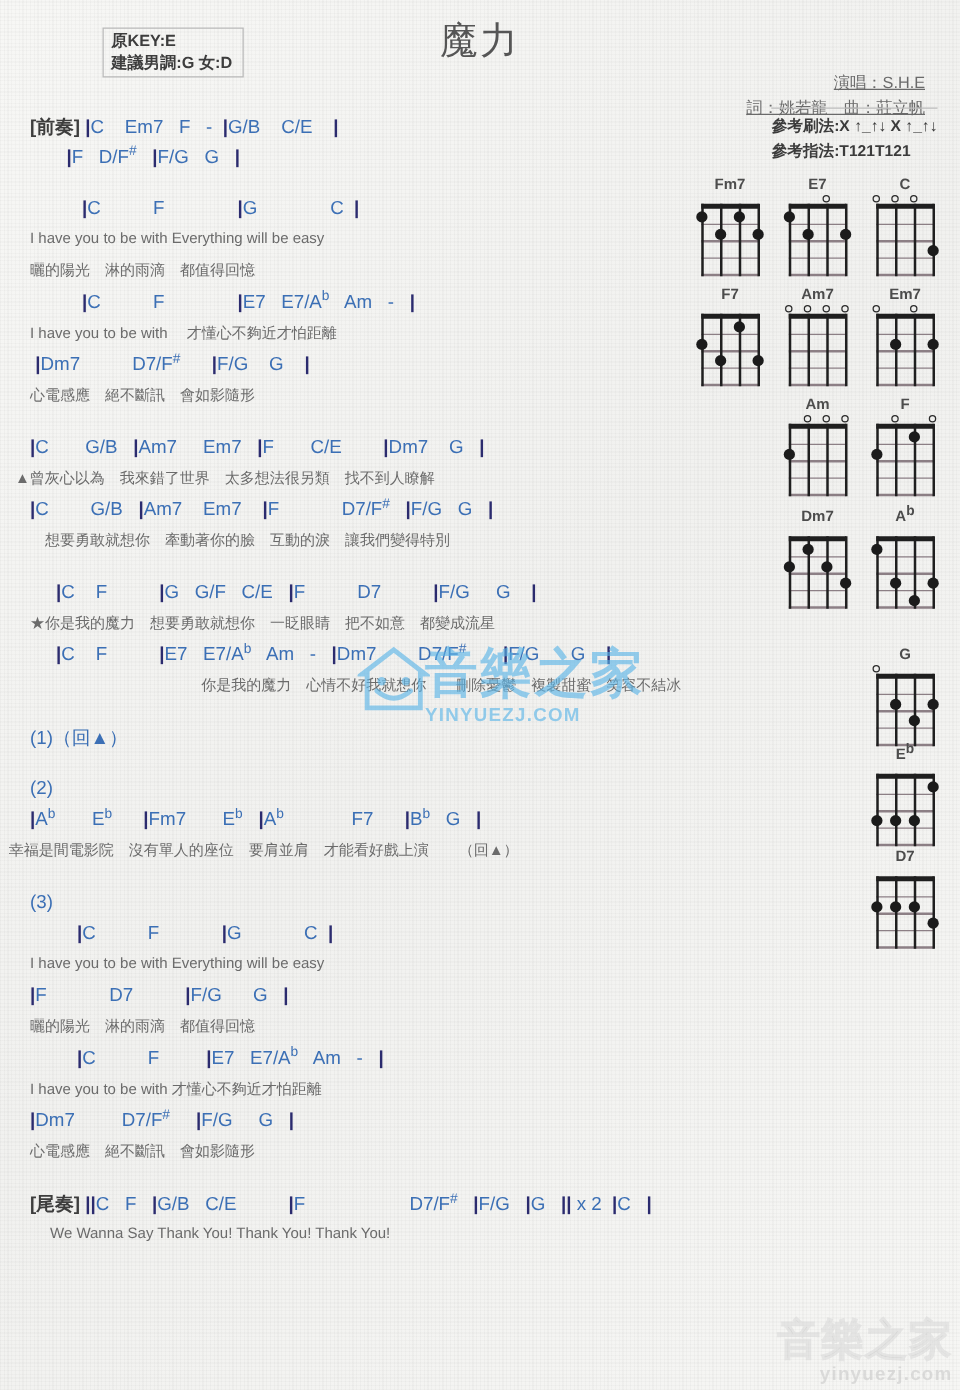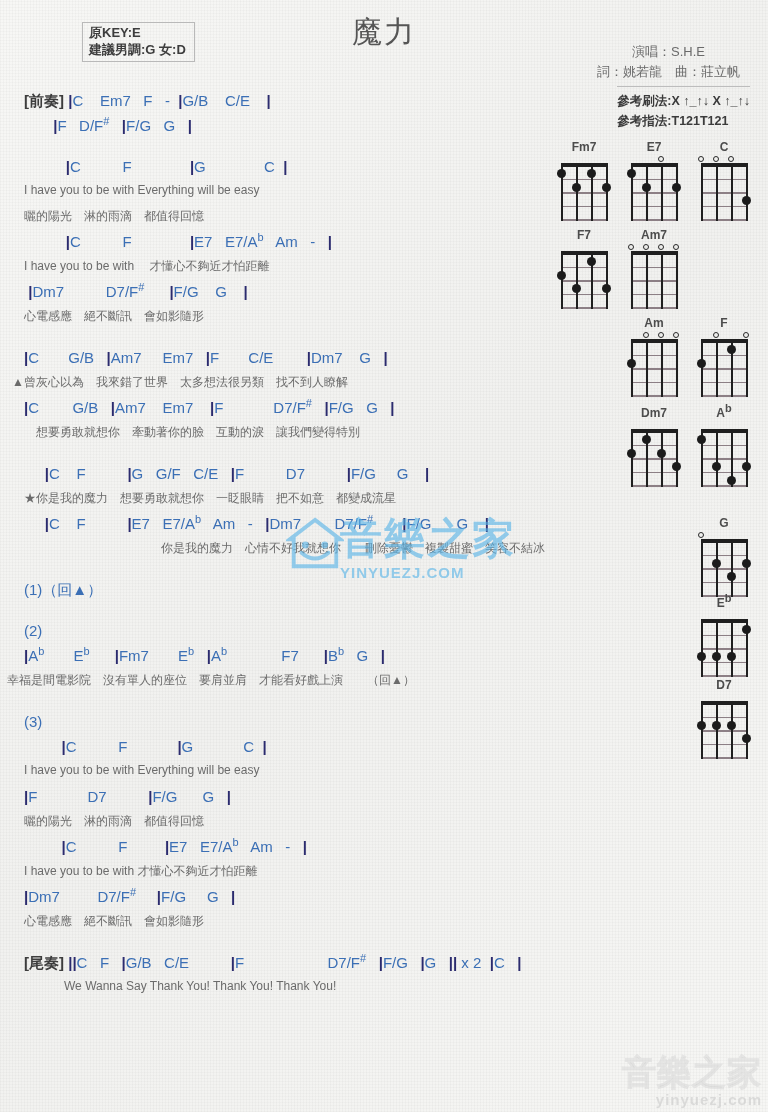--- a/index.html
+++ b/index.html
@@ -35,22 +35,22 @@
   }
   #song-title {
     position:absolute; left:0; top:12px; width:768px;
     text-align:center;
     font-size:30px;
     color:#555;
     letter-spacing:2px;
     font-family:"Liberation Serif", serif;
   }
   #credits {
-    position:absolute; right:28px; top:42px;
-    text-align:center; font-size:13px; color:#6a6a6a; line-height:1.55;
+    position:absolute; right:28px; top:56px;
+    text-align:right; font-size:13px; color:#6a6a6a; line-height:1.55;text-decoration:underline;
   }
   #strum-box {
     position:absolute; right:18px; top:86px;
     border-top:1px solid #bdbdbd;
     padding-top:4px;
     font-size:12.5px; font-weight:bold; color:#3b3b3b; line-height:1.6;
   }
 
   
   #sheet { position:absolute; left:0; top:92px; width:545px; }
@@ -178,21 +178,21 @@
       <div class="line chordline" style="padding-left: 24px;"><span class="bar">|</span>F            D7          <span class="bar">|</span>F/G      G   <span class="bar">|</span></div>
       <div class="line lyricline" style="padding-left: 24px;">曬的陽光　淋的雨滴　都值得回憶</div>
       <div class="line chordline" style="padding-left: 24px;">         <span class="bar">|</span>C          F         <span class="bar">|</span>E7   E7/A<sup class="flat">b</sup>   Am   -   <span class="bar">|</span></div>
       <div class="line lyricline" style="padding-left: 24px;">I have you to be with 才懂心不夠近才怕距離</div>
       <div class="line chordline" style="padding-left: 24px;"><span class="bar">|</span>Dm7         D7/F<sup class="sharp">#</sup>     <span class="bar">|</span>F/G     G   <span class="bar">|</span></div>
       <div class="line lyricline" style="padding-left: 24px;">心電感應　絕不斷訊　會如影隨形</div>
     </div>
     <div class="gap"></div>
     <div class="block">
       <div class="line chordline" style="padding-left: 24px;"><span class="sec">[尾奏]</span> <span class="bar">|</span><span class="bar">|</span>C   F   <span class="bar">|</span>G/B   C/E          <span class="bar">|</span>F                    D7/F<sup class="sharp">#</sup>   <span class="bar">|</span>F/G   <span class="bar">|</span>G   <span class="bar">|</span><span class="bar">|</span> x 2  <span class="bar">|</span>C   <span class="bar">|</span></div>
-      <div class="line lyricline" style="padding-left: 24px;">            We Wanna Say Thank You! Thank You! Thank You!</div>
+      <div class="line lyricline" style="">            We Wanna Say Thank You! Thank You! Thank You!</div>
     </div>
     <div class="gap"></div>
   </div>
 
 <div id="diagrams" style="position: absolute; height: 620px;">
     <div class="diag" style="position: absolute; left: 0px; top: 0px;">
       <div class="diag-name">Fm7</div>
       <div class="diag-open"></div>
       <div class="grid">
         <div class="nut"></div>
@@ -280,20 +280,40 @@
       <div class="grid">
         <div class="nut"></div>
         <div class="fret" style="top: 15.5px;"></div>
         <div class="fret" style="top: 29px;"></div>
         <div class="fret" style="top: 42.5px;"></div>
         <div class="fret" style="top: 56px;"></div>
         <div class="str" style="left: 0px;"></div>
         <div class="str" style="left: 15px;"></div>
         <div class="str" style="left: 30px;"></div>
         <div class="str" style="left: 45px;"></div>
+      </div>
+    </div>
+    <div class="diag" style="position: absolute; left: 140px; top: 88px;">
+      <div class="diag-name">Em7</div>
+      <div class="diag-open">
+        <i style="left: 10px;"></i>
+        <i style="left: 40px;"></i>
+      </div>
+      <div class="grid">
+        <div class="nut"></div>
+        <div class="fret" style="top: 15.5px;"></div>
+        <div class="fret" style="top: 29px;"></div>
+        <div class="fret" style="top: 42.5px;"></div>
+        <div class="fret" style="top: 56px;"></div>
+        <div class="str" style="left: 0px;"></div>
+        <div class="str" style="left: 15px;"></div>
+        <div class="str" style="left: 30px;"></div>
+        <div class="str" style="left: 45px;"></div>
+        <div class="dot" style="left: 11px; top: 19.75px;"></div>
+        <div class="dot" style="left: 41px; top: 19.75px;"></div>
       </div>
     </div>
     <div class="diag" style="position: absolute; left: 70px; top: 176px;">
       <div class="diag-name">Am</div>
       <div class="diag-open">
         <i style="left: 25px;"></i>
         <i style="left: 40px;"></i>
         <i style="left: 55px;"></i>
       </div>
       <div class="grid">

